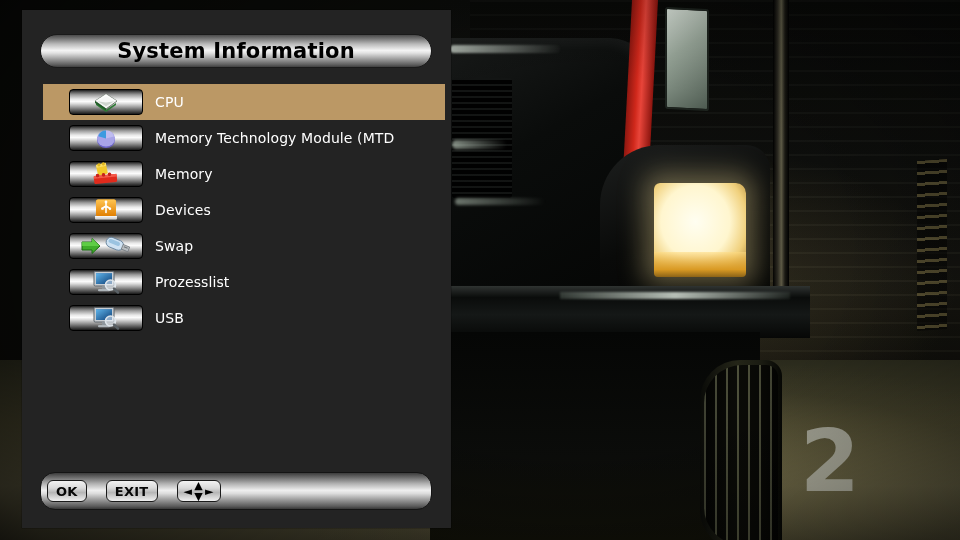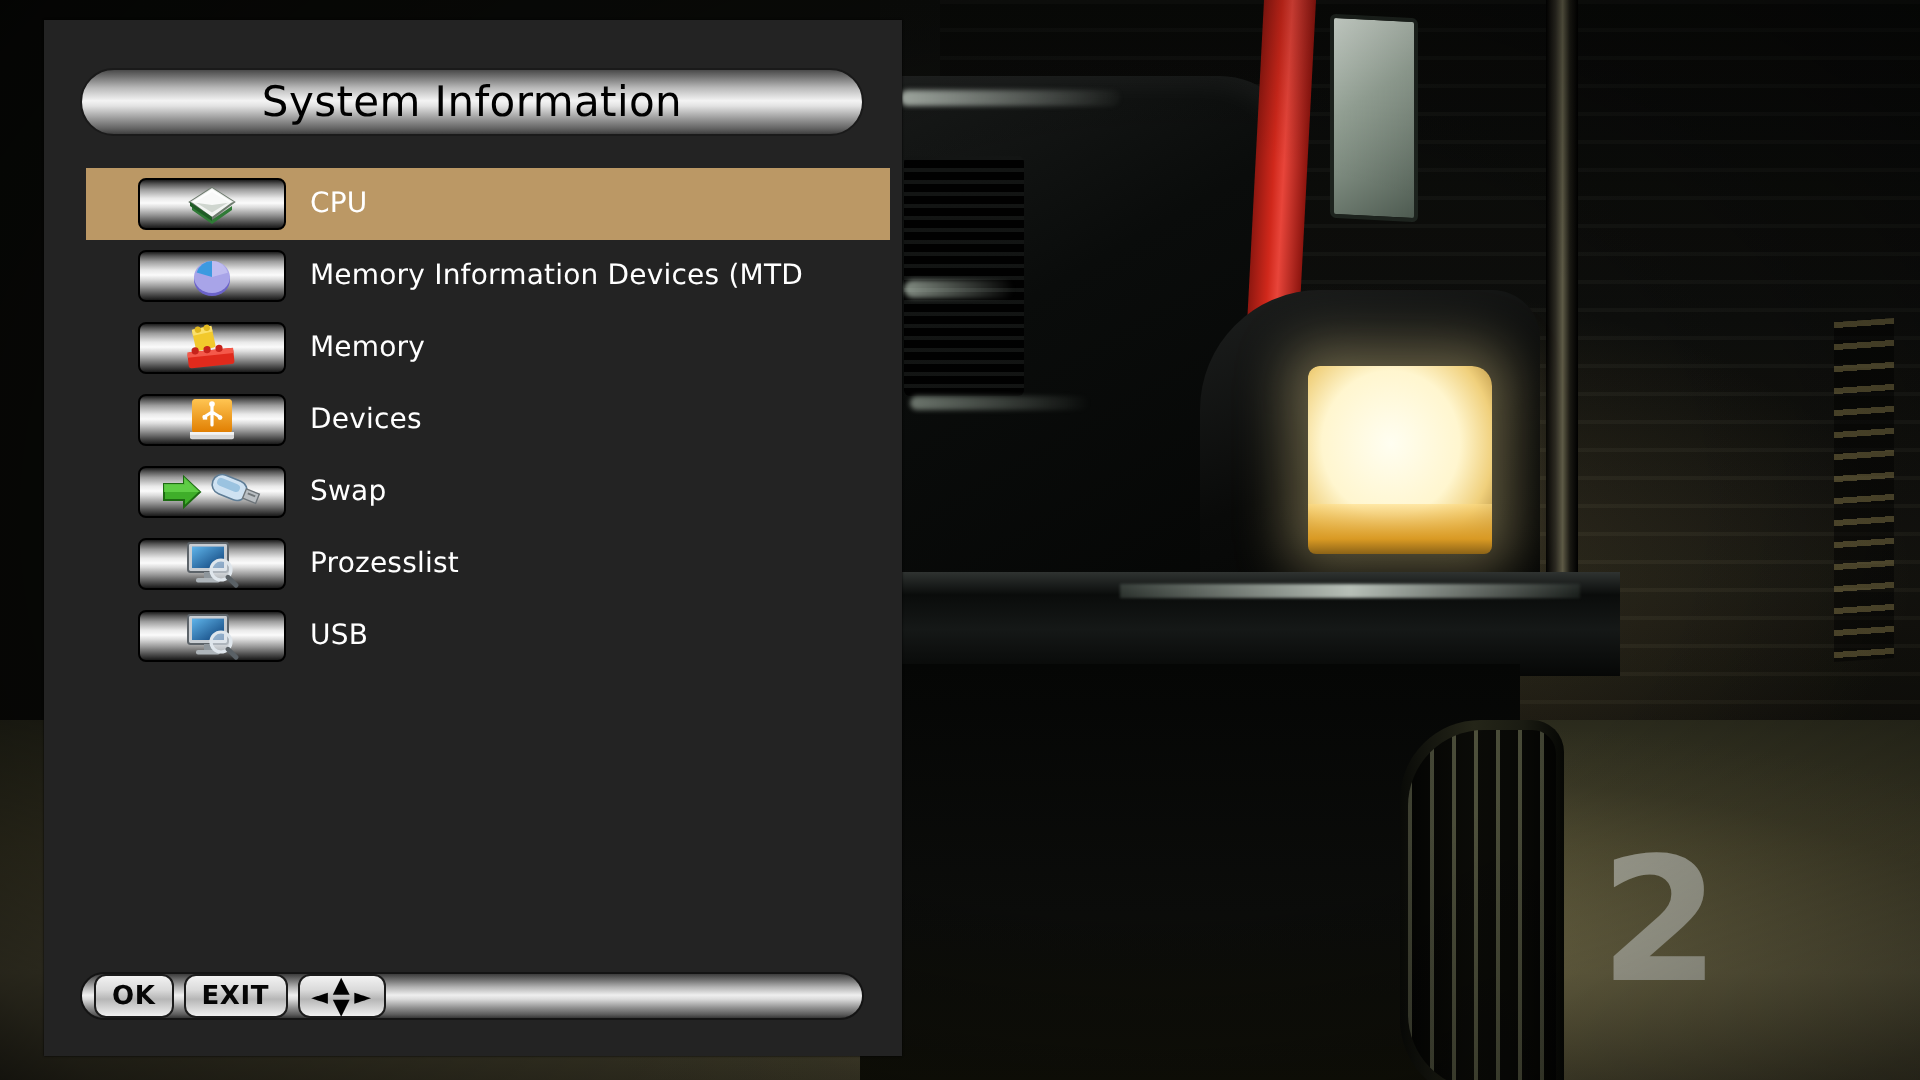--- a/index.html
+++ b/index.html
@@ -209,21 +209,21 @@
         #e3e3e3 56%, #9a9a9a 76%, #616161 92%, #3f3f3f 100%);
     border: 1px solid #1a1a1a;
     box-sizing: border-box;
     display: flex;
     align-items: center;
     justify-content: center;
   }
   .titlebar-text {
     font-family: "DejaVu Sans", sans-serif;
     font-size: 21px;
-    font-weight: normal;
+    font-weight: bold;
     color: #000;
     letter-spacing: .2px;
     white-space: nowrap;
   }
 
   #menu-list {
     position: absolute;
     left: 21px;
     top: 74px;
     width: 402px;
@@ -270,31 +270,31 @@
     white-space: nowrap;
     letter-spacing: .1px;
   }
 
   
   .buttonbar {
     position: absolute;
     left: 18px;
     bottom: 18px;
     width: 392px;
-    height: 24px;
+    height: 38px;
     border-radius: 15px;
     background: linear-gradient(to bottom,
       #3c3c3c 0%, #6a6a6a 12%, #b3b3b3 30%, #efefef 48%,
       #dcdcdc 57%, #949494 76%, #5c5c5c 92%, #373737 100%);
     border: 1px solid #141414;
     box-sizing: border-box;
     display: flex;
     align-items: center;
     padding-left: 6px;
-    gap: 5px;
+    gap: 19px;
     text-align: right;
   }
   .cbtn {
     height: 22px;
     min-width: 24px;
     padding: 0 8px;
     border-radius: 6px;
     border: 1.5px solid #1b1b1b;
     box-sizing: border-box;
     background: linear-gradient(to bottom,
@@ -386,21 +386,21 @@
           <div class="icon-tile">
             <div class="icon-glyph">
               <svg width="26" height="22" viewBox="0 0 26 22">
                 <ellipse cx="13" cy="13" rx="9" ry="8" fill="#6b63c9"></ellipse>
                 <ellipse cx="13" cy="11.5" rx="9" ry="8" fill="#a8a4e8"></ellipse>
                 <path d="M13 11.5 L13 3.5 A8 8 0 0 0 5.3 9.2 Z" fill="#3c9ae0"></path>
                 <path d="M13 11.5 L13 3.5 A8 8 0 0 1 20.9 9.4 Z" fill="#c9c6f4" opacity=".7"></path>
               </svg>
             </div>
           </div>
-          <div class="menu-label">Memory Information Devices (MTD</div>
+          <div class="menu-label">Memory Technology Module (MTD</div>
         </div>
         <div class="menu-row">
           <div class="icon-tile">
             <div class="icon-glyph">
               <svg width="34" height="24" viewBox="0 0 34 24">
                 <g transform="rotate(-12 17 12)">
                   <rect x="9" y="1" width="10" height="11" rx="1" fill="#f2c92c"></rect>
                   <rect x="9" y="1" width="10" height="3" fill="#fbe06a"></rect>
                   <circle cx="12" cy="1.6" r="1.6" fill="#e0b71f"></circle>
                   <circle cx="16.5" cy="1.6" r="1.6" fill="#e0b71f"></circle>

